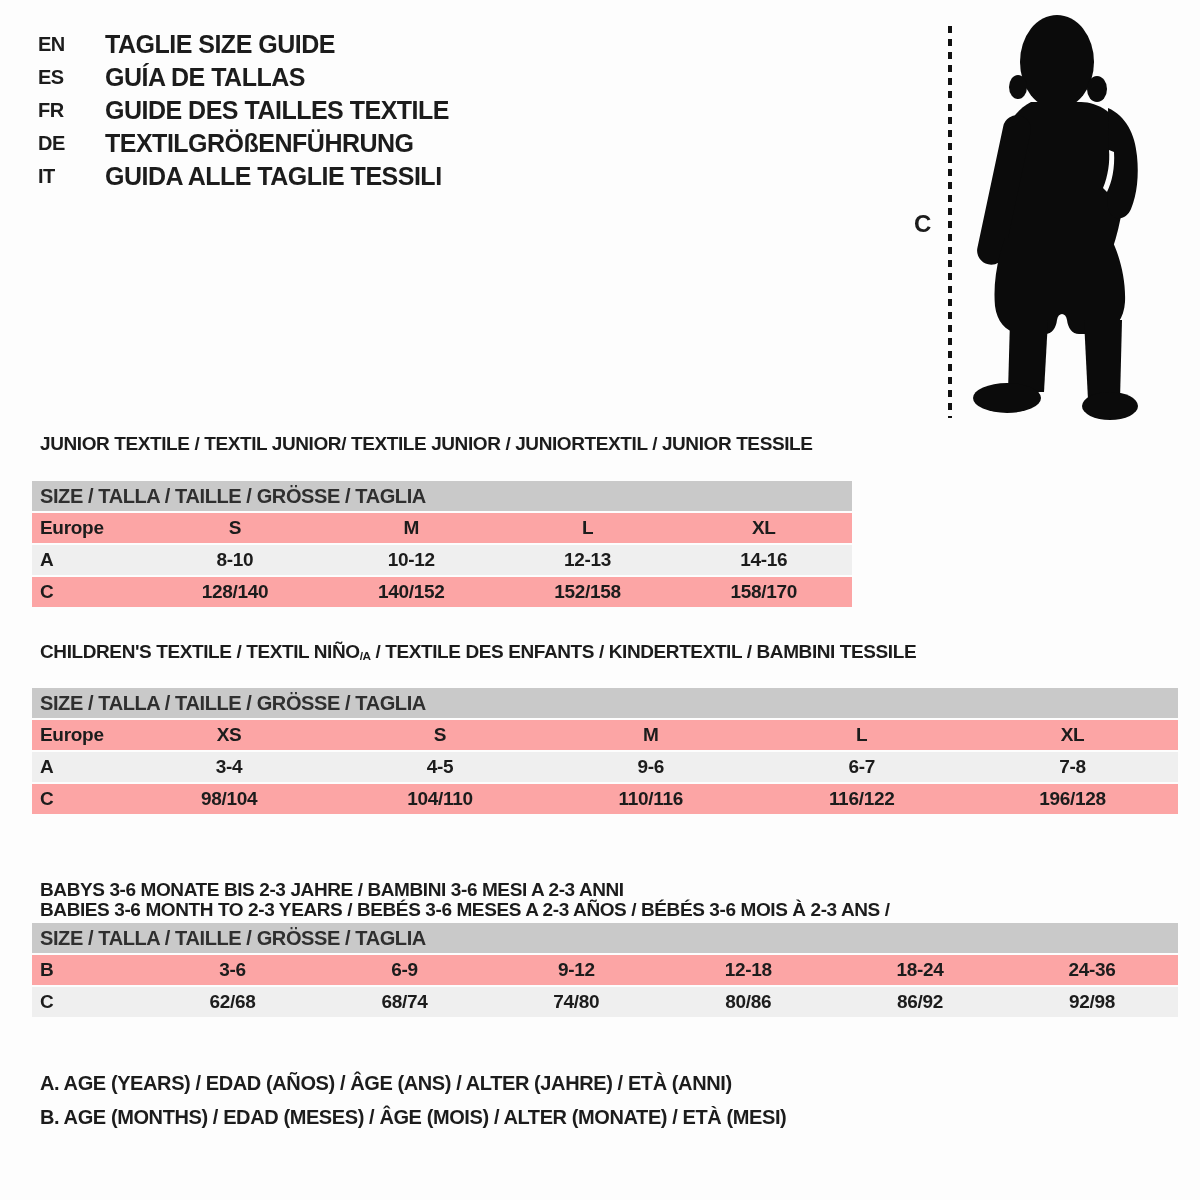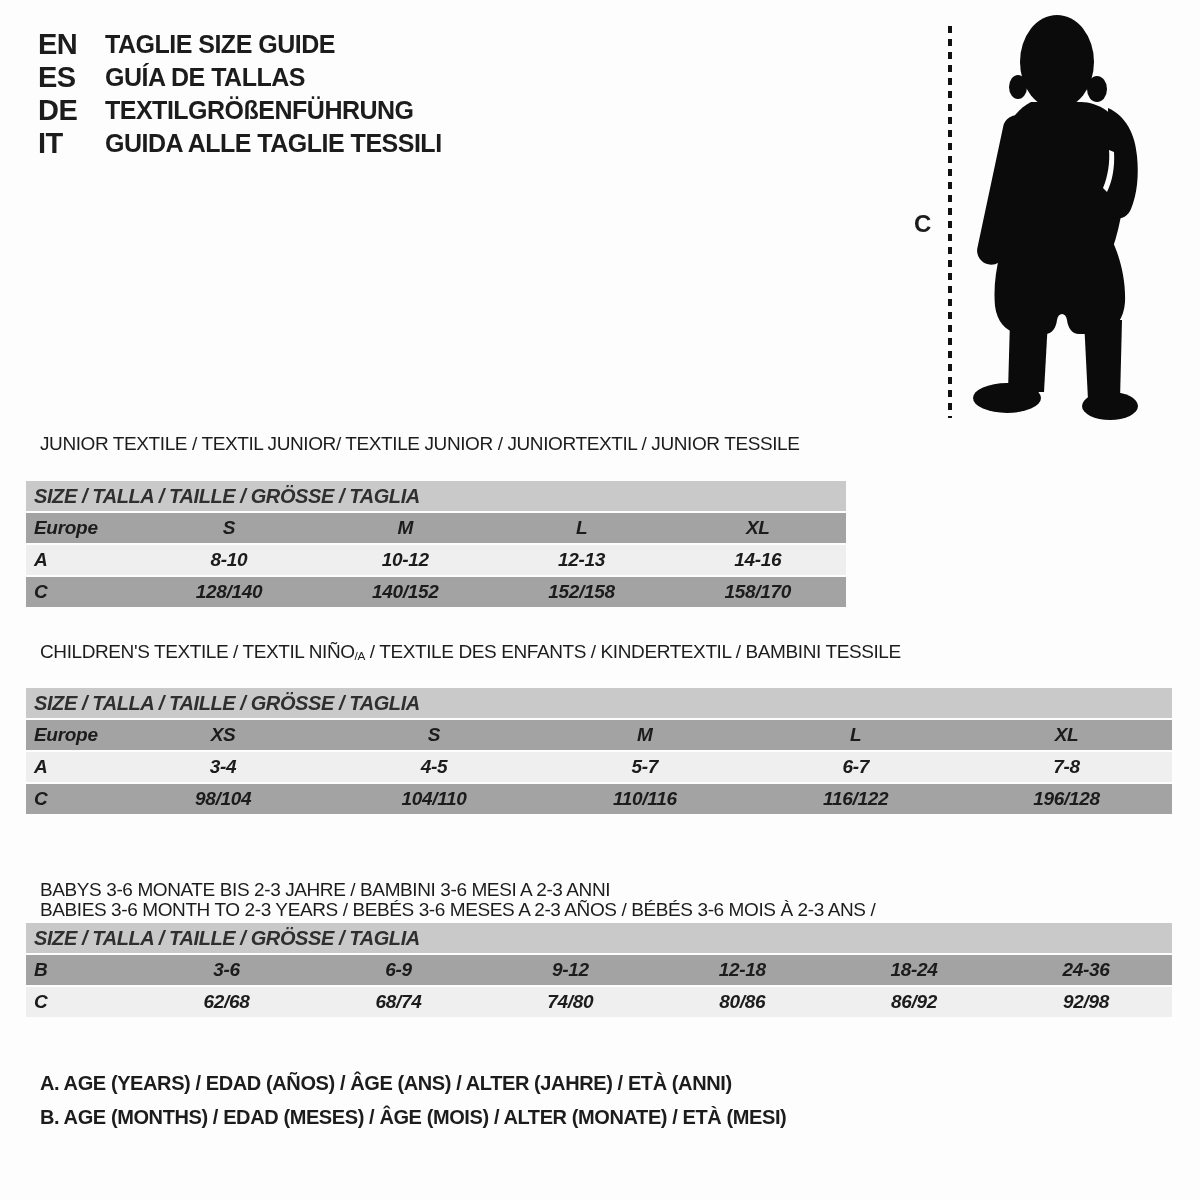--- a/index.html
+++ b/index.html
@@ -10,52 +10,52 @@
     color:#1c1c1c;
     position:relative;
     overflow:hidden;
     -webkit-font-smoothing:antialiased;
   }
   .canvas{position:absolute;inset:0;}
 
   
   .lang-block{position:absolute;top:28px;left:38px;}
   .lang-row{display:flex;height:33px;align-items:center;}
-  .lang-code{width:67px;font-weight:bold;font-size:29px;letter-spacing:-0.5px;}
+  .lang-code{width:67px;font-weight:bold;font-size:20px;letter-spacing:-0.5px;}
   .lang-title{font-weight:bold;font-size:25px;letter-spacing:-0.5px;white-space:nowrap;}
 
   
   .height-line{
     position:absolute;left:948px;top:26px;width:4px;height:392px;
     background:repeating-linear-gradient(to bottom,#111 0 7px,transparent 7px 13px);
   }
   .height-label{position:absolute;left:914px;top:210px;font-weight:bold;font-size:24px;}
   .figure-box{position:absolute;left:960px;top:10px;width:190px;height:410px;}
 
   
   .section-title{
-    position:absolute;left:40px;font-weight:normal;font-size:19px;
+    position:absolute;left:40px;font-weight:bold;font-size:19px;
     letter-spacing:-0.4px;white-space:nowrap;
   }
   .tsub{font-size:0.62em;position:relative;top:0.18em;}
 
-  .size-table{position:absolute;left:26px;font-style:italic;}
+  .size-table{position:absolute;left:32px;}
   .size-header{
     background:#c9c9c9;color:#2f2f2f;font-weight:bold;font-size:20px;
     letter-spacing:-0.4px;height:30px;line-height:30px;padding-left:8px;
   }
   table.sizes{border-collapse:separate;border-spacing:0;width:100%;table-layout:fixed;}
   table.sizes td{
     height:30px;border-top:2px solid #fdfdfd;
     font-weight:bold;font-size:19px;letter-spacing:-0.3px;
     text-align:center;padding:0;white-space:nowrap;overflow:visible;
   }
   table.sizes td.lbl{text-align:left;padding-left:8px;}
   tr.shaded td{background:#efefef;}
-  tr.plain td{background:#a3a3a3;}
+  tr.plain td{background:#fca5a5;}
 
   .tbl-junior{top:481px;width:820px;}
   .tbl-children{top:688px;width:1146px;}
   .tbl-babies{top:923px;width:1146px;}
 
   
   .legend{position:absolute;left:40px;top:1066px;}
   .legend-line{height:34px;line-height:34px;font-weight:bold;font-size:20px;letter-spacing:-0.4px;white-space:nowrap;}
 </style>
 </head>
@@ -64,20 +64,24 @@
 <div class="canvas">
 
   <div class="lang-block">
     <div class="lang-row">
       <span class="lang-code">EN</span>
       <span class="lang-title">TAGLIE SIZE GUIDE</span>
     </div>
     <div class="lang-row">
       <span class="lang-code">ES</span>
       <span class="lang-title">GUÍA DE TALLAS</span>
+    </div>
+    <div class="lang-row">
+      <span class="lang-code">FR</span>
+      <span class="lang-title">GUIDE DES TAILLES TEXTILE</span>
     </div>
     <div class="lang-row">
       <span class="lang-code">DE</span>
       <span class="lang-title">TEXTILGRÖßENFÜHRUNG</span>
     </div>
     <div class="lang-row">
       <span class="lang-code">IT</span>
       <span class="lang-title">GUIDA ALLE TAGLIE TESSILI</span>
     </div>
   </div>
@@ -158,21 +162,21 @@
         <td>XS</td>
         <td>S</td>
         <td>M</td>
         <td>L</td>
         <td>XL</td>
       </tr>
       <tr class="shaded">
         <td class="lbl">A</td>
         <td>3-4</td>
         <td>4-5</td>
-        <td>5-7</td>
+        <td>9-6</td>
         <td>6-7</td>
         <td>7-8</td>
       </tr>
       <tr class="plain">
         <td class="lbl">C</td>
         <td>98/104</td>
         <td>104/110</td>
         <td>110/116</td>
         <td>116/122</td>
         <td>196/128</td>

